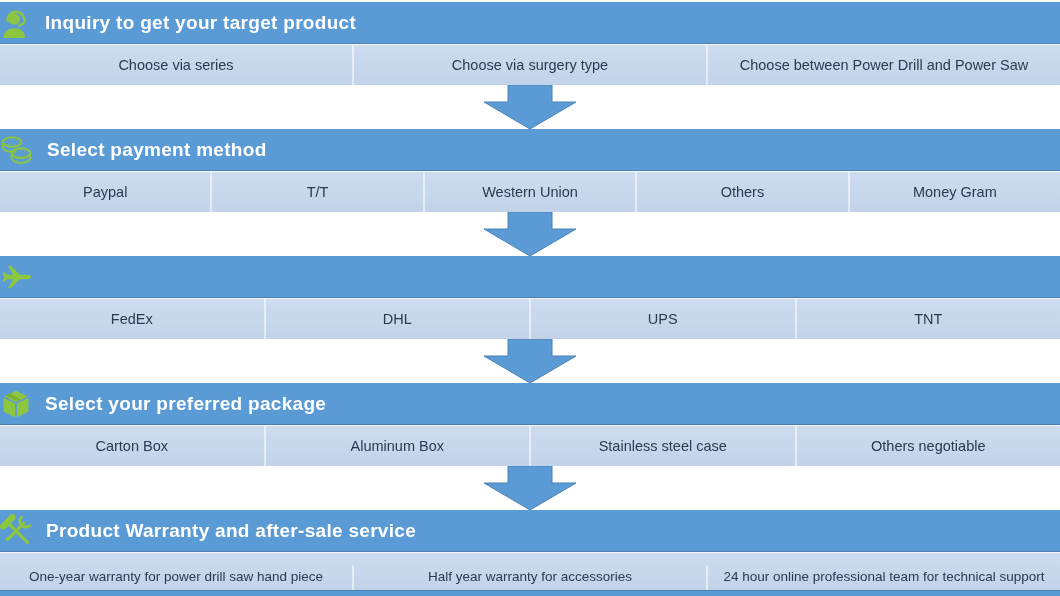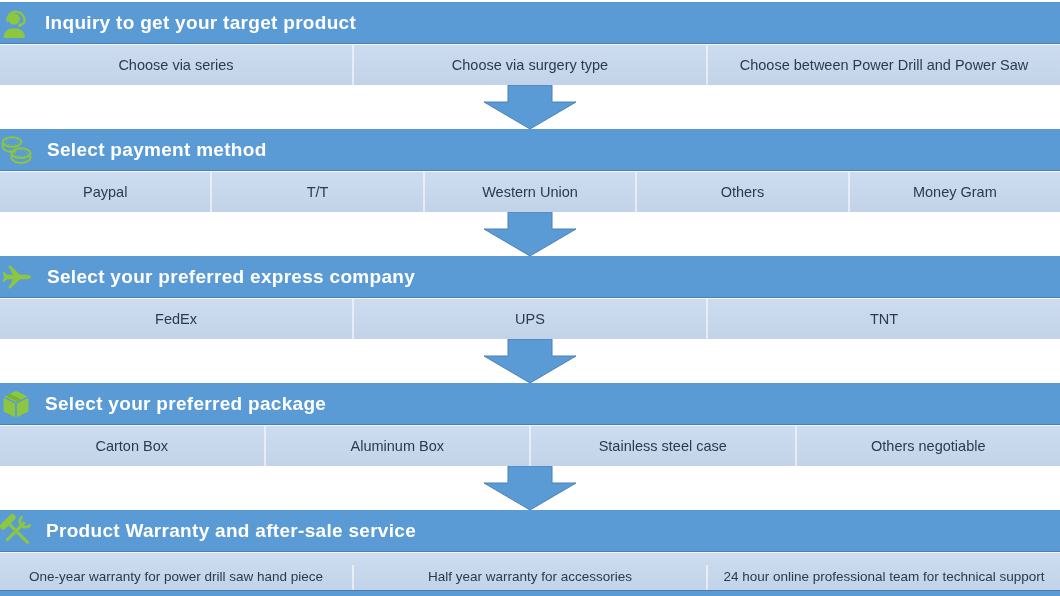--- a/index.html
+++ b/index.html
@@ -109,25 +109,25 @@
     <svg width="92" height="44" viewBox="0 0 92 44">
       <polygon points="24,0 68,0 68,17 92,17 46,44 0,17 24,17" fill="#5B9BD5" stroke="#4A80B4" stroke-width="1"></polygon>
     </svg>
   </div>
 
   <div class="band-header">
     <div class="hgroup">
       <svg class="icon" width="34" height="30" viewBox="0 0 36 36">
         <path d="M35 18c0-1.6-3.2-2.6-5.4-2.6h-8.1L10.4 4.6H7.2l6.2 10.8H6.1L3 12.2H.8l1.7 5.8L.8 23.8H3l3.1-3.2h7.3L7.2 31.4h3.2l11.1-10.8h8.1c2.2 0 5.4-1 5.4-2.6z" fill="#8DC63F"></path>
       </svg>
-      <span class="band-title">Select your preferred express company</span>
     </div>
   </div>
   <div class="band-options">
     <div class="cell">FedEx</div>
+    <div class="cell">DHL</div>
     <div class="cell">UPS</div>
     <div class="cell">TNT</div>
   </div>
 
   <div class="gap">
     <svg width="92" height="44" viewBox="0 0 92 44">
       <polygon points="24,0 68,0 68,17 92,17 46,44 0,17 24,17" fill="#5B9BD5" stroke="#4A80B4" stroke-width="1"></polygon>
     </svg>
   </div>
 

